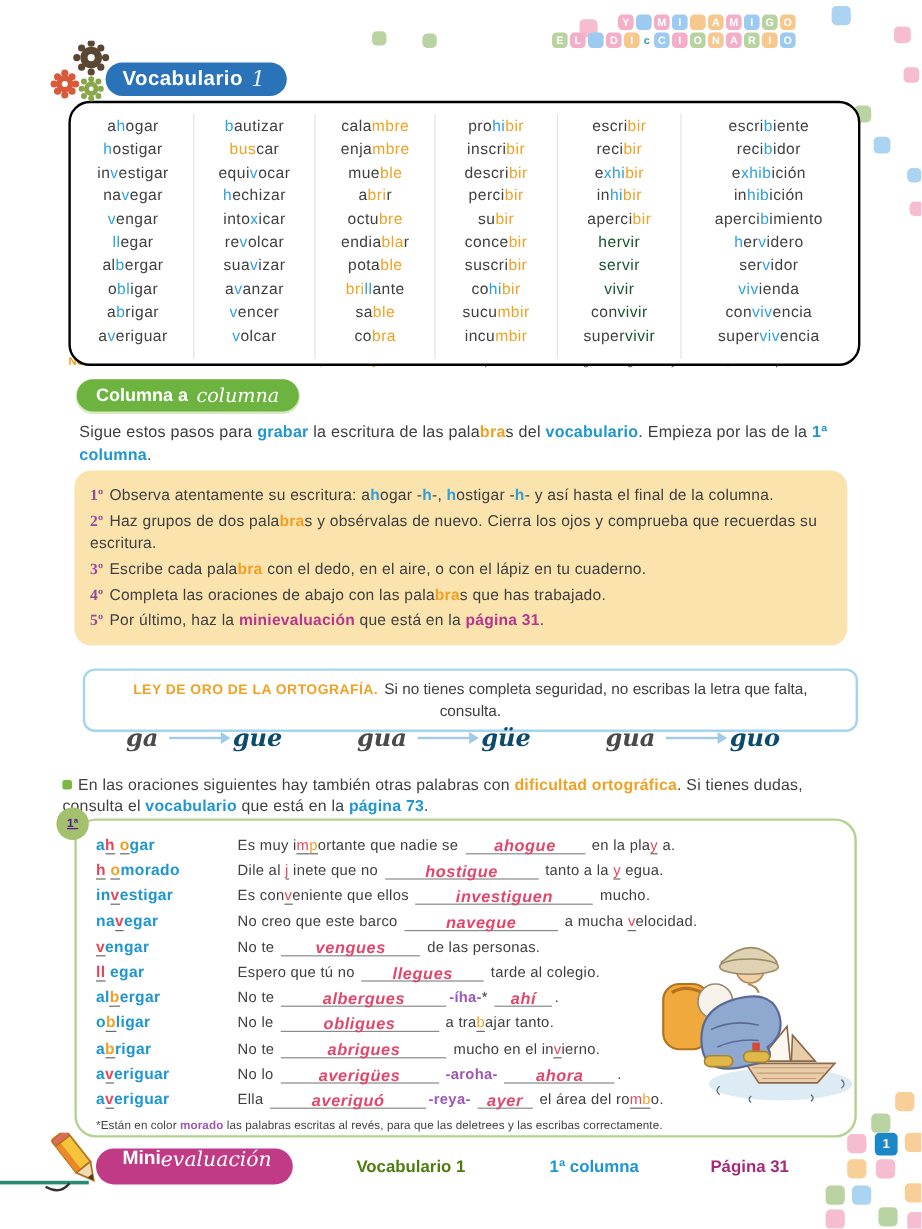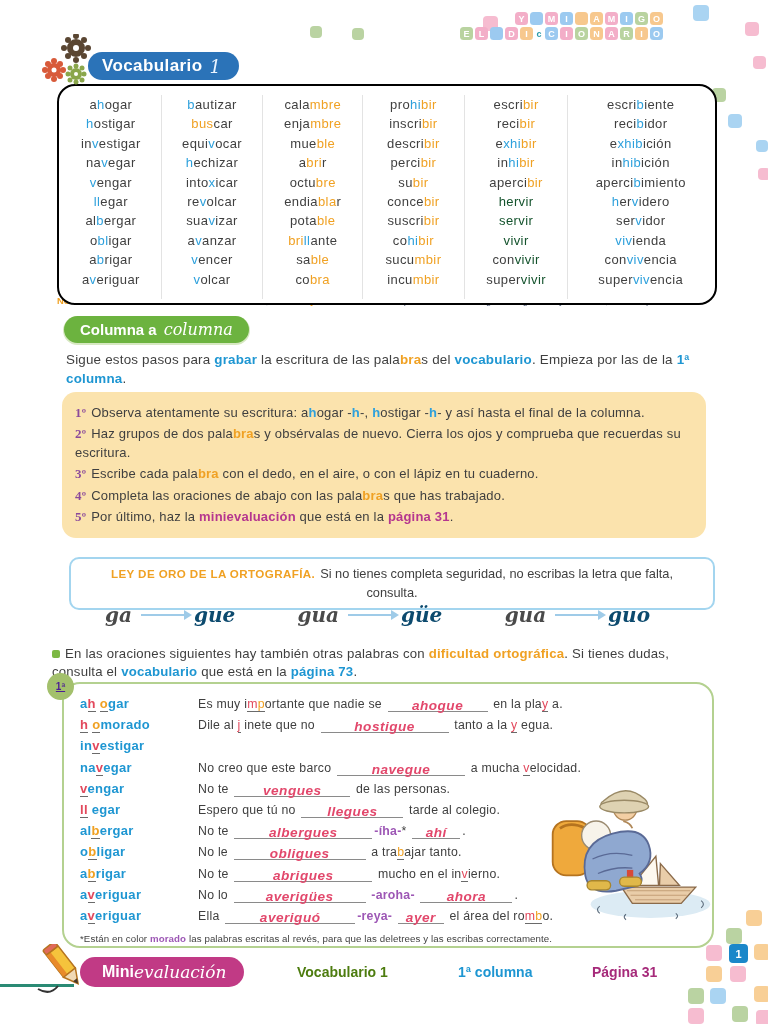--- a/index.html
+++ b/index.html
@@ -64,21 +64,21 @@
       color:#4c1d95;font-weight:bold;font-size:10px;display:flex;align-items:center;justify-content:center;text-decoration:underline;}
   .ex-row{display:flex;align-items:baseline;height:21.2px;white-space:nowrap;}
   .ex-word{width:118px;font-size:13px;font-weight:bold;letter-spacing:.3px;}
   .ex-sent{flex:1;font-size:12.3px;letter-spacing:.25px;}
   .blank{display:inline-flex;justify-content:center;border-bottom:1.4px solid #8a8a8a;margin:0 2px;vertical-align:baseline;}
   .ans{color:#e2476b;font-weight:bold;font-size:13.6px;letter-spacing:.5px;font-style:italic;transform:translateY(1.5px);}
   .footnote{margin-top:4px;font-size:9.7px;letter-spacing:.1px;}
   .boy{position:absolute;right:0;bottom:8px;pointer-events:none;}
   
   .footer-badge{position:absolute;left:80px;top:957px;height:30px;background:#c13a85;border-radius:16px;
-      display:flex;align-items:center;padding:0 18px 0 22px;}
+      display:flex;padding:0 18px 0 22px;}
   .footer-badge .b1{color:#fff;font-weight:bold;font-size:16px;}
   .footer-badge .b2{color:#fff;font-size:17px;font-style:italic;font-family:"DejaVu Serif",serif;}
   .pencil{position:absolute;left:36px;top:944px;z-index:2;}
   .f-voc{position:absolute;left:297px;top:964px;font-size:14px;font-weight:bold;color:#4d7c0f;}
   .f-col{position:absolute;left:458px;top:964px;font-size:14px;font-weight:bold;color:#1e96d2;}
   .f-pag{position:absolute;left:592px;top:964px;font-size:14px;font-weight:bold;color:#a62a7a;}
   .page-tab{position:absolute;left:729px;top:944px;width:19px;height:19px;background:#1b87c9;border-radius:4px;
       color:#fff;font-weight:bold;font-size:11px;display:flex;align-items:center;justify-content:center;}
   .teal-line{position:absolute;left:0;top:984px;width:74px;height:3px;background:#2a8a74;}
 </style>
@@ -297,20 +297,23 @@
             </span><span> en la pla</span><span class="c-r ul">y</span><span> a.</span></div>
         </div>
         <div class="ex-row">
           <div class="ex-word"><span class="c-r ul">h</span><span> </span><span class="c-o ul">o</span><span class="c-bl">morado</span></div>
           <div class="ex-sent"><span>Dile al </span><span class="c-r ul">j</span><span> inete que no </span><span class="blank" style="min-width: 128px;">
               <span class="ans">hostigue</span>
             </span><span> tanto a la </span><span class="c-r ul">y</span><span> egua.</span></div>
         </div>
         <div class="ex-row">
           <div class="ex-word"><span class="c-bl">in</span><span class="c-r ul">v</span><span class="c-bl">estigar</span></div>
+          <div class="ex-sent"><span>Es con</span><span class="c-r ul">v</span><span>eniente que ellos </span><span class="blank" style="min-width: 148px;">
+              <span class="ans">investiguen</span>
+            </span><span> mucho.</span></div>
         </div>
         <div class="ex-row">
           <div class="ex-word"><span class="c-bl">na</span><span class="c-r ul">v</span><span class="c-bl">egar</span></div>
           <div class="ex-sent"><span>No creo que este barco </span><span class="blank" style="min-width: 128px;">
               <span class="ans">navegue</span>
             </span><span> a mucha </span><span class="c-r ul">v</span><span>elocidad.</span></div>
         </div>
         <div class="ex-row">
           <div class="ex-word"><span class="c-r ul">v</span><span class="c-bl">engar</span></div>
           <div class="ex-sent"><span>No te </span><span class="blank" style="min-width: 116px;">

